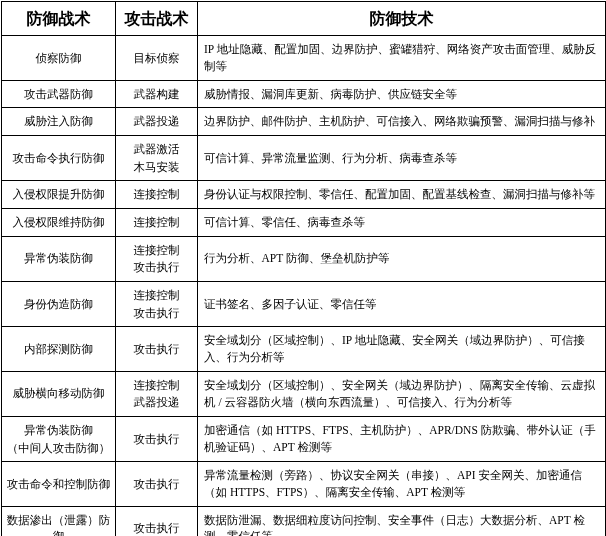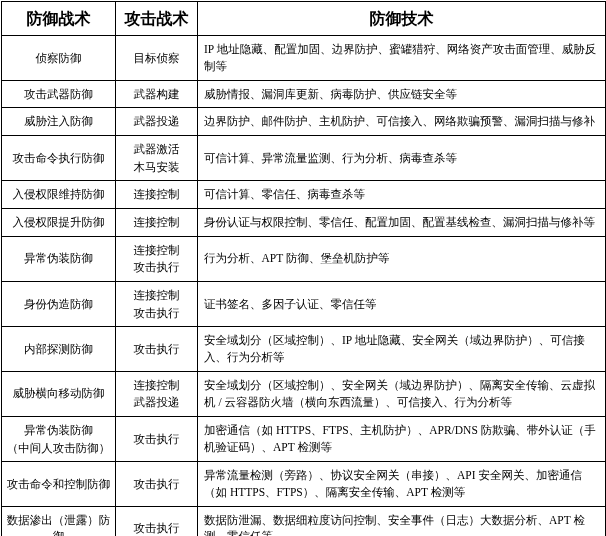--- a/index.html
+++ b/index.html
@@ -108,35 +108,35 @@
             <span class="sub">攻击命令执行防御</span>
           </td>
           <td class="col-tactic-atk">
             <span class="sub">武器激活</span>
             <span class="sub">木马安装</span>
           </td>
           <td class="col-tech">可信计算、异常流量监测、行为分析、病毒查杀等</td>
         </tr>
         <tr>
           <td class="col-tactic-def">
+            <span class="sub">入侵权限提升防御</span>
+          </td>
+          <td class="col-tactic-atk">
+            <span class="sub">连接控制</span>
+          </td>
+          <td class="col-tech">身份认证与权限控制、零信任、配置加固、配置基线检查、漏洞扫描与修补等</td>
+        </tr>
+        <tr>
+          <td class="col-tactic-def">
             <span class="sub">入侵权限维持防御</span>
           </td>
           <td class="col-tactic-atk">
             <span class="sub">连接控制</span>
           </td>
           <td class="col-tech">可信计算、零信任、病毒查杀等</td>
-        </tr>
-        <tr>
-          <td class="col-tactic-def">
-            <span class="sub">入侵权限提升防御</span>
-          </td>
-          <td class="col-tactic-atk">
-            <span class="sub">连接控制</span>
-          </td>
-          <td class="col-tech">身份认证与权限控制、零信任、配置加固、配置基线检查、漏洞扫描与修补等</td>
         </tr>
         <tr>
           <td class="col-tactic-def">
             <span class="sub">异常伪装防御</span>
           </td>
           <td class="col-tactic-atk">
             <span class="sub">连接控制</span>
             <span class="sub">攻击执行</span>
           </td>
           <td class="col-tech">行为分析、APT 防御、堡垒机防护等</td>

